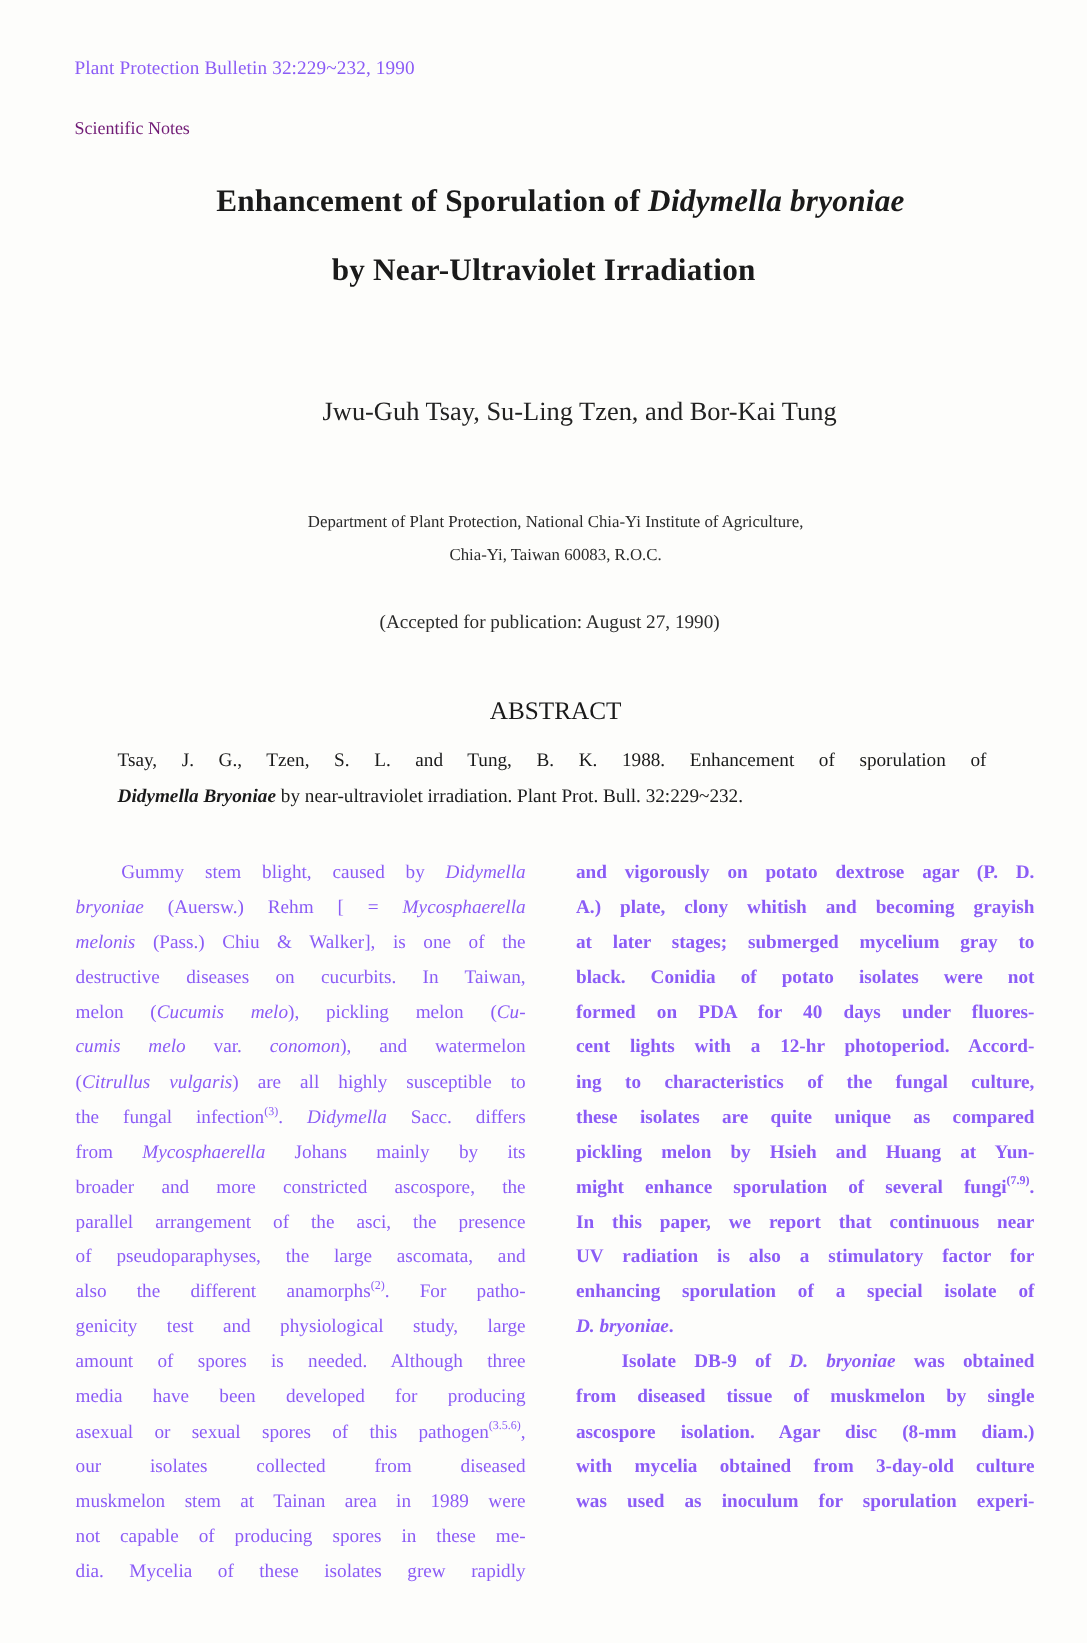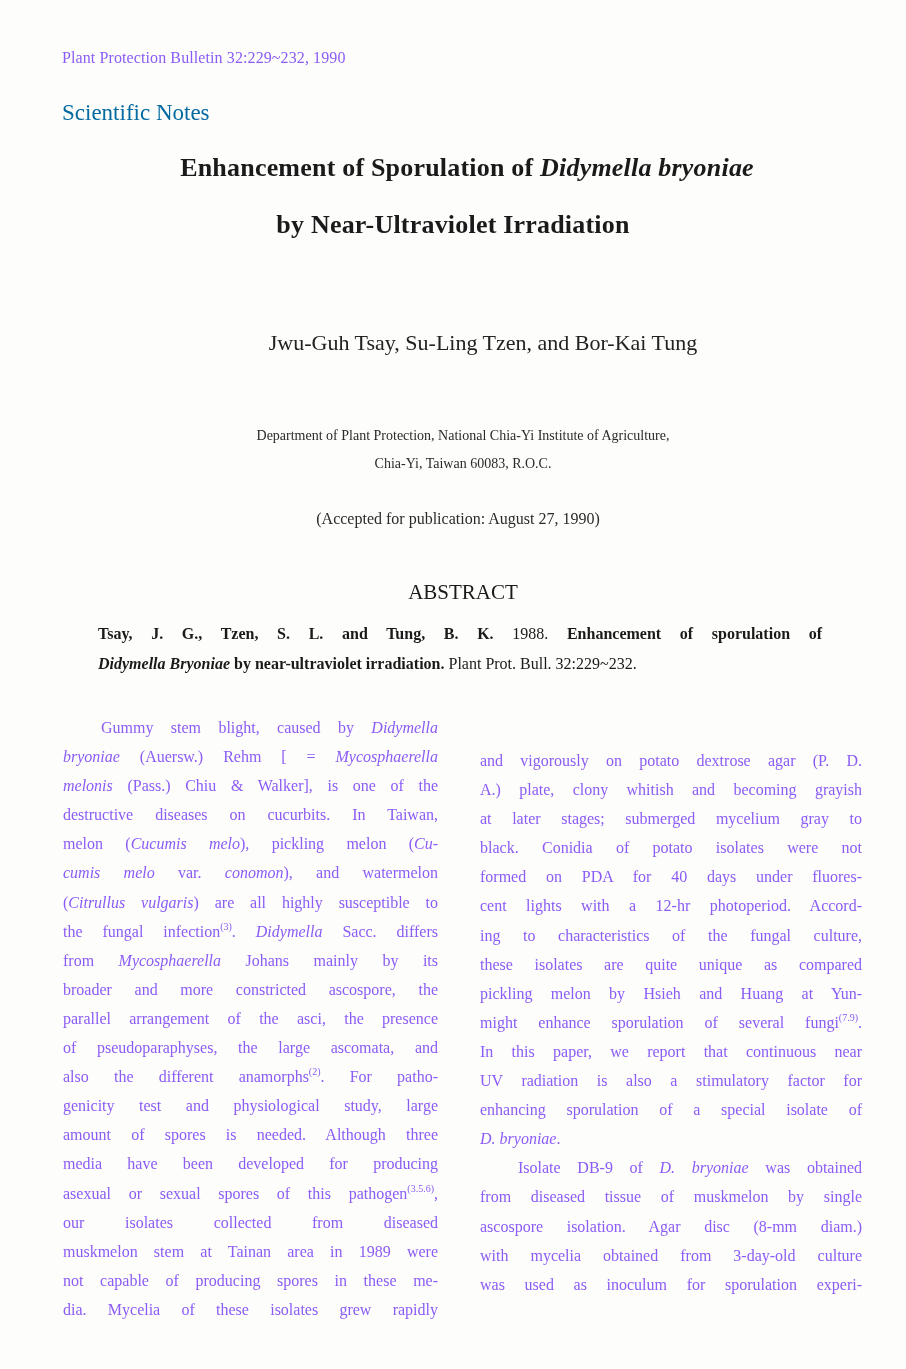--- a/index.html
+++ b/index.html
@@ -4,38 +4,38 @@
 <style>
   html, body { margin: 0; padding: 0; }
   body {
     width: 906px; height: 1369px; position: relative; overflow: hidden;
     background: #fdfdfb;
     font-family: "Liberation Serif", "DejaVu Serif", serif;
     color: #1c1c1c;
   }
   .abs { position: absolute; white-space: nowrap; }
   #journal-line { left: 62px; top: 49px; font-size: 16px; color: #8b5cf6; letter-spacing: 0.1px; }
-  #section-label { left: 62px; top: 100px; font-size: 23px; color: #0369a1; }
+  #section-label { left: 62px; top: 100px; font-size: 15px; color: #701a75; }
   .title-line { left: 0; width: 906px; text-align: center; font-weight: bold; font-size: 26px; color: #1a1a1a; letter-spacing: 0.2px; }
   #title-1 { top: 153px; left: 14px; }
   #title-2 { top: 210px; left: 0px; }
   #authors { left: 0; width: 966px; top: 330px; text-align: center; font-size: 22px; color: #222; }
   .affil { left: 0; width: 926px; text-align: center; font-size: 14px; color: #2a2a2a; }
   #affil-1 { top: 428px; }
   #affil-2 { top: 456px; }
   #accepted { left: 0; width: 916px; top: 510px; text-align: center; font-size: 16px; color: #2a2a2a; }
   #abstract-heading { left: 0; width: 926px; top: 580px; text-align: center; font-size: 21px; color: #1a1a1a; }
   .abs-line { left: 98px; width: 724px; font-size: 16px; color: #1a1a1a; }
   #abs-line-1 { top: 625px; text-align-last: justify; text-align: justify; white-space: normal; }
   #abs-line-2 { top: 655px; }
-  .b { font-weight: bold; }
+  .b { font-weight: normal; }
   .bi { font-weight: bold; font-style: italic; }
   .col { position: absolute; top: 713px; font-size: 16px; line-height: 29.1px; color: #8b5cf6; }
   #col-left { left: 63px; width: 375px; }
-  #col-right { left: 480px; width: 382px; top: 746px; }
+  #col-right { left: 480px; width: 382px; top: 713px; font-weight: bold; }
   .ln { display: block; height: 29.1px; text-align: justify; text-align-last: justify; white-space: normal; }
   .ln.last { text-align-last: left; }
   .ln.indent { padding-left: 38px; }
   .i { font-style: italic; }
   sup { font-size: 10px; line-height: 0; vertical-align: 7px; }
 </style>
 </head>
 <body>
 
 <div id="journal-line" class="abs">Plant Protection Bulletin 32:229~232, 1990</div>

